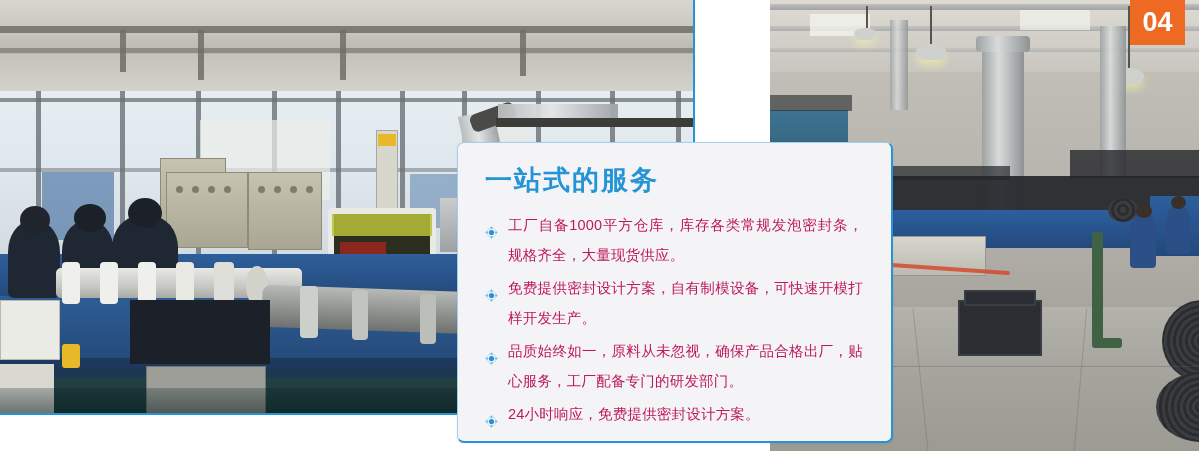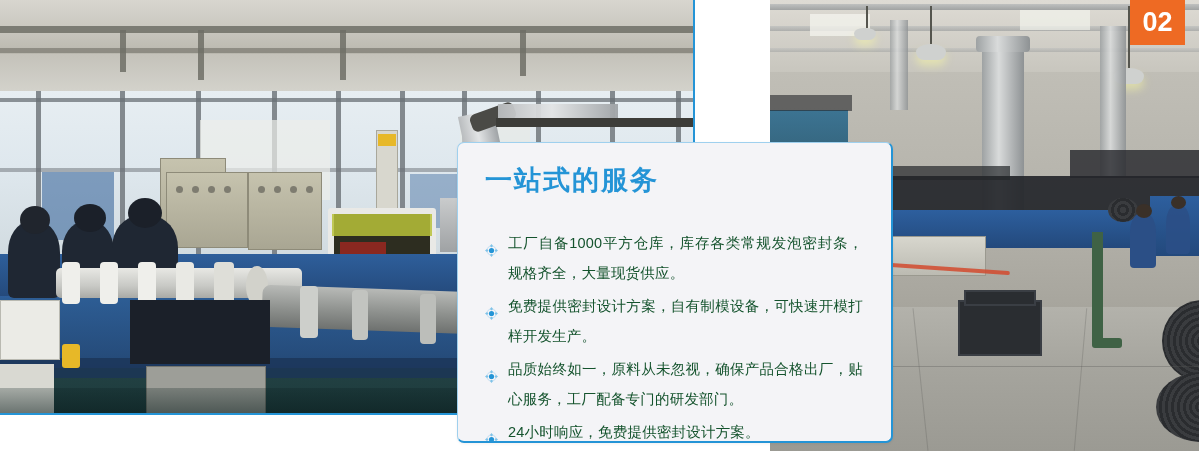--- a/index.html
+++ b/index.html
@@ -83,31 +83,31 @@
     padding: 23px 28px 0 27px;
     overflow: hidden;
   }
 
   .card-title {
     color: #2494d6;
     font-size: 27px;
     font-weight: bold;
     letter-spacing: 2px;
     line-height: 1.1;
-    margin-bottom: 32px;
+    margin-bottom: 14px;
     white-space: nowrap;
   }
 
   .bullet-list { list-style: none; }
 
   .bullet-item {
     position: relative;
     padding-left: 23px;
     margin-bottom: 3px;
-    color: #14532d;
+    color: #be185d;
     font-size: 14.5px;
     line-height: 30px;
     letter-spacing: 0.2px;
     text-align: justify;
   }
 
   .bullet-icon {
     position: absolute;
     left: 0;
     top: 9px;
@@ -384,21 +384,21 @@
       <div class="L-panel" style="left:588px;top:282px;width:78px;height:52px;"></div>
       <div style="position:absolute;left:598px;top:296px;width:58px;height:30px;background:#3f6b46;"></div>
       <div style="position:absolute;left:638px;top:238px;width:58px;height:36px;background:#dcdcD4;border:1px solid #adada3;"></div>
       <div style="position:absolute;left:612px;top:226px;width:26px;height:30px;background:#cfd0c9;"></div>
 
       <div style="position:absolute;left:0;top:388px;width:695px;height:27px;background:linear-gradient(180deg,rgba(10,30,30,.25),rgba(8,26,26,.55));"></div>
     </div>
   </div>
 
   <div class="badge-04">
-    <span>02</span>
+    <span>04</span>
   </div>
 
   <div class="card">
 
     <div class="card-title">一站式的服务</div>
 
     <ul class="bullet-list">
 
       <li class="bullet-item">
         <span class="bullet-icon">

